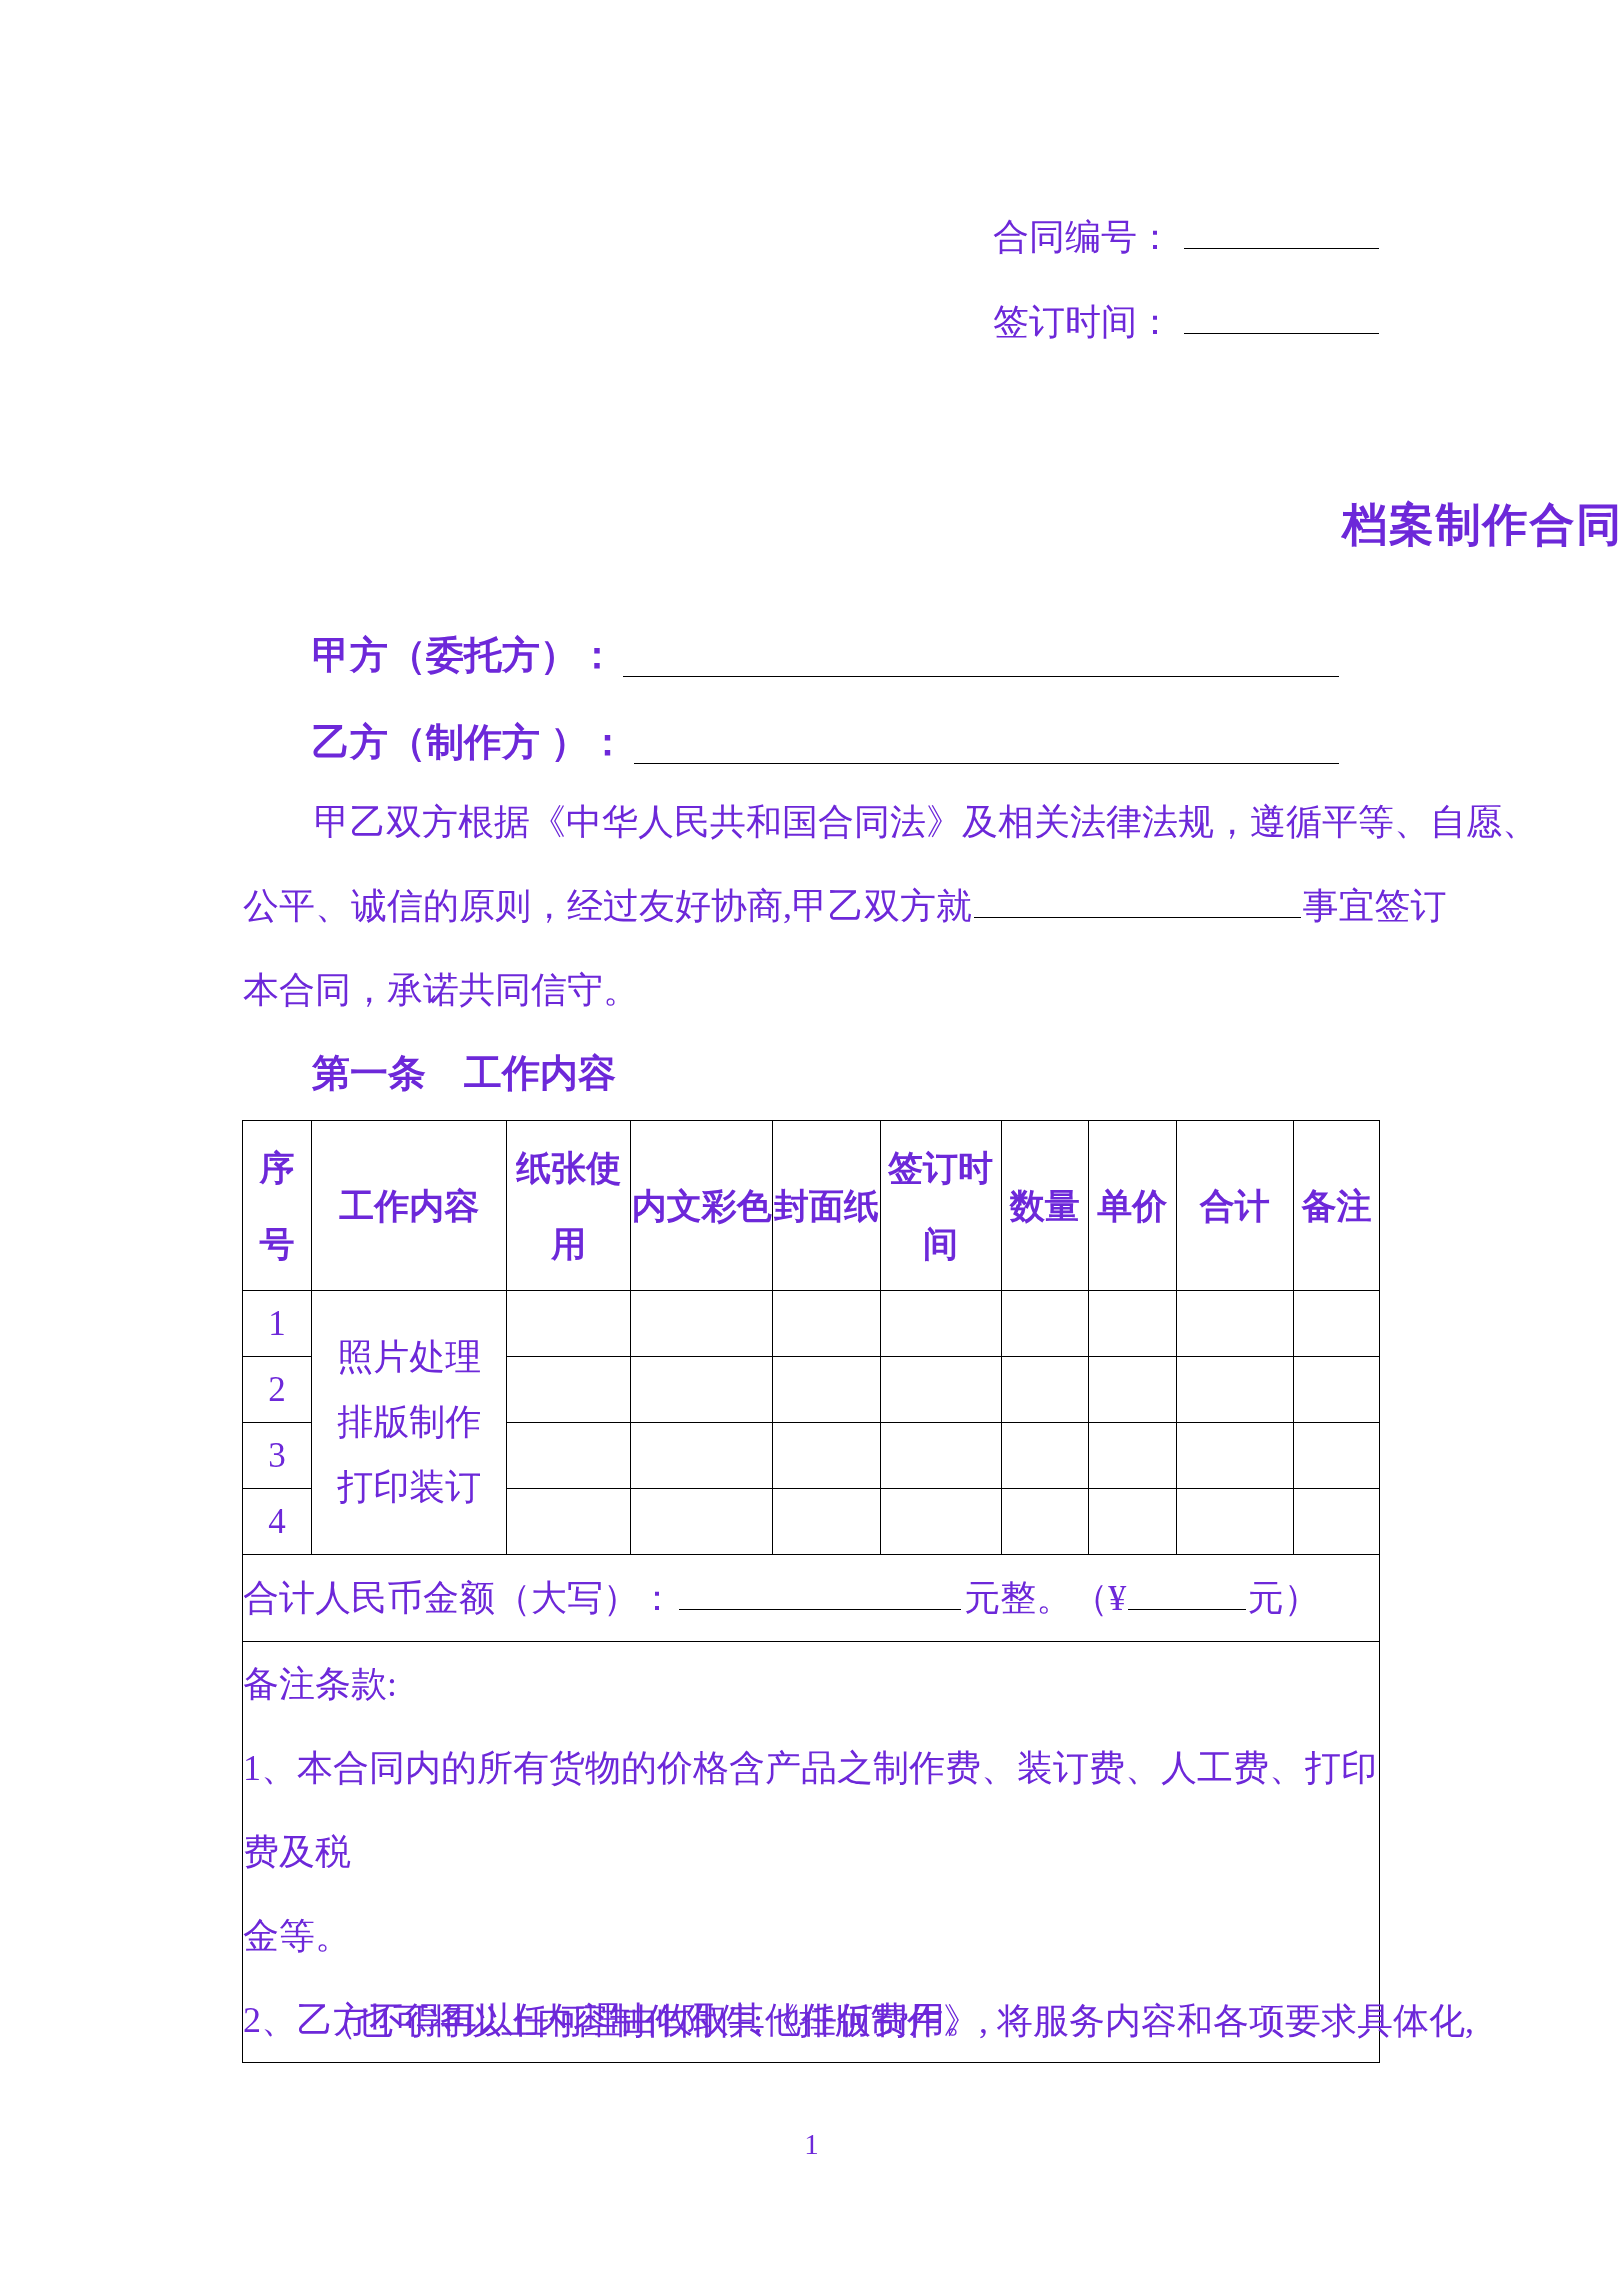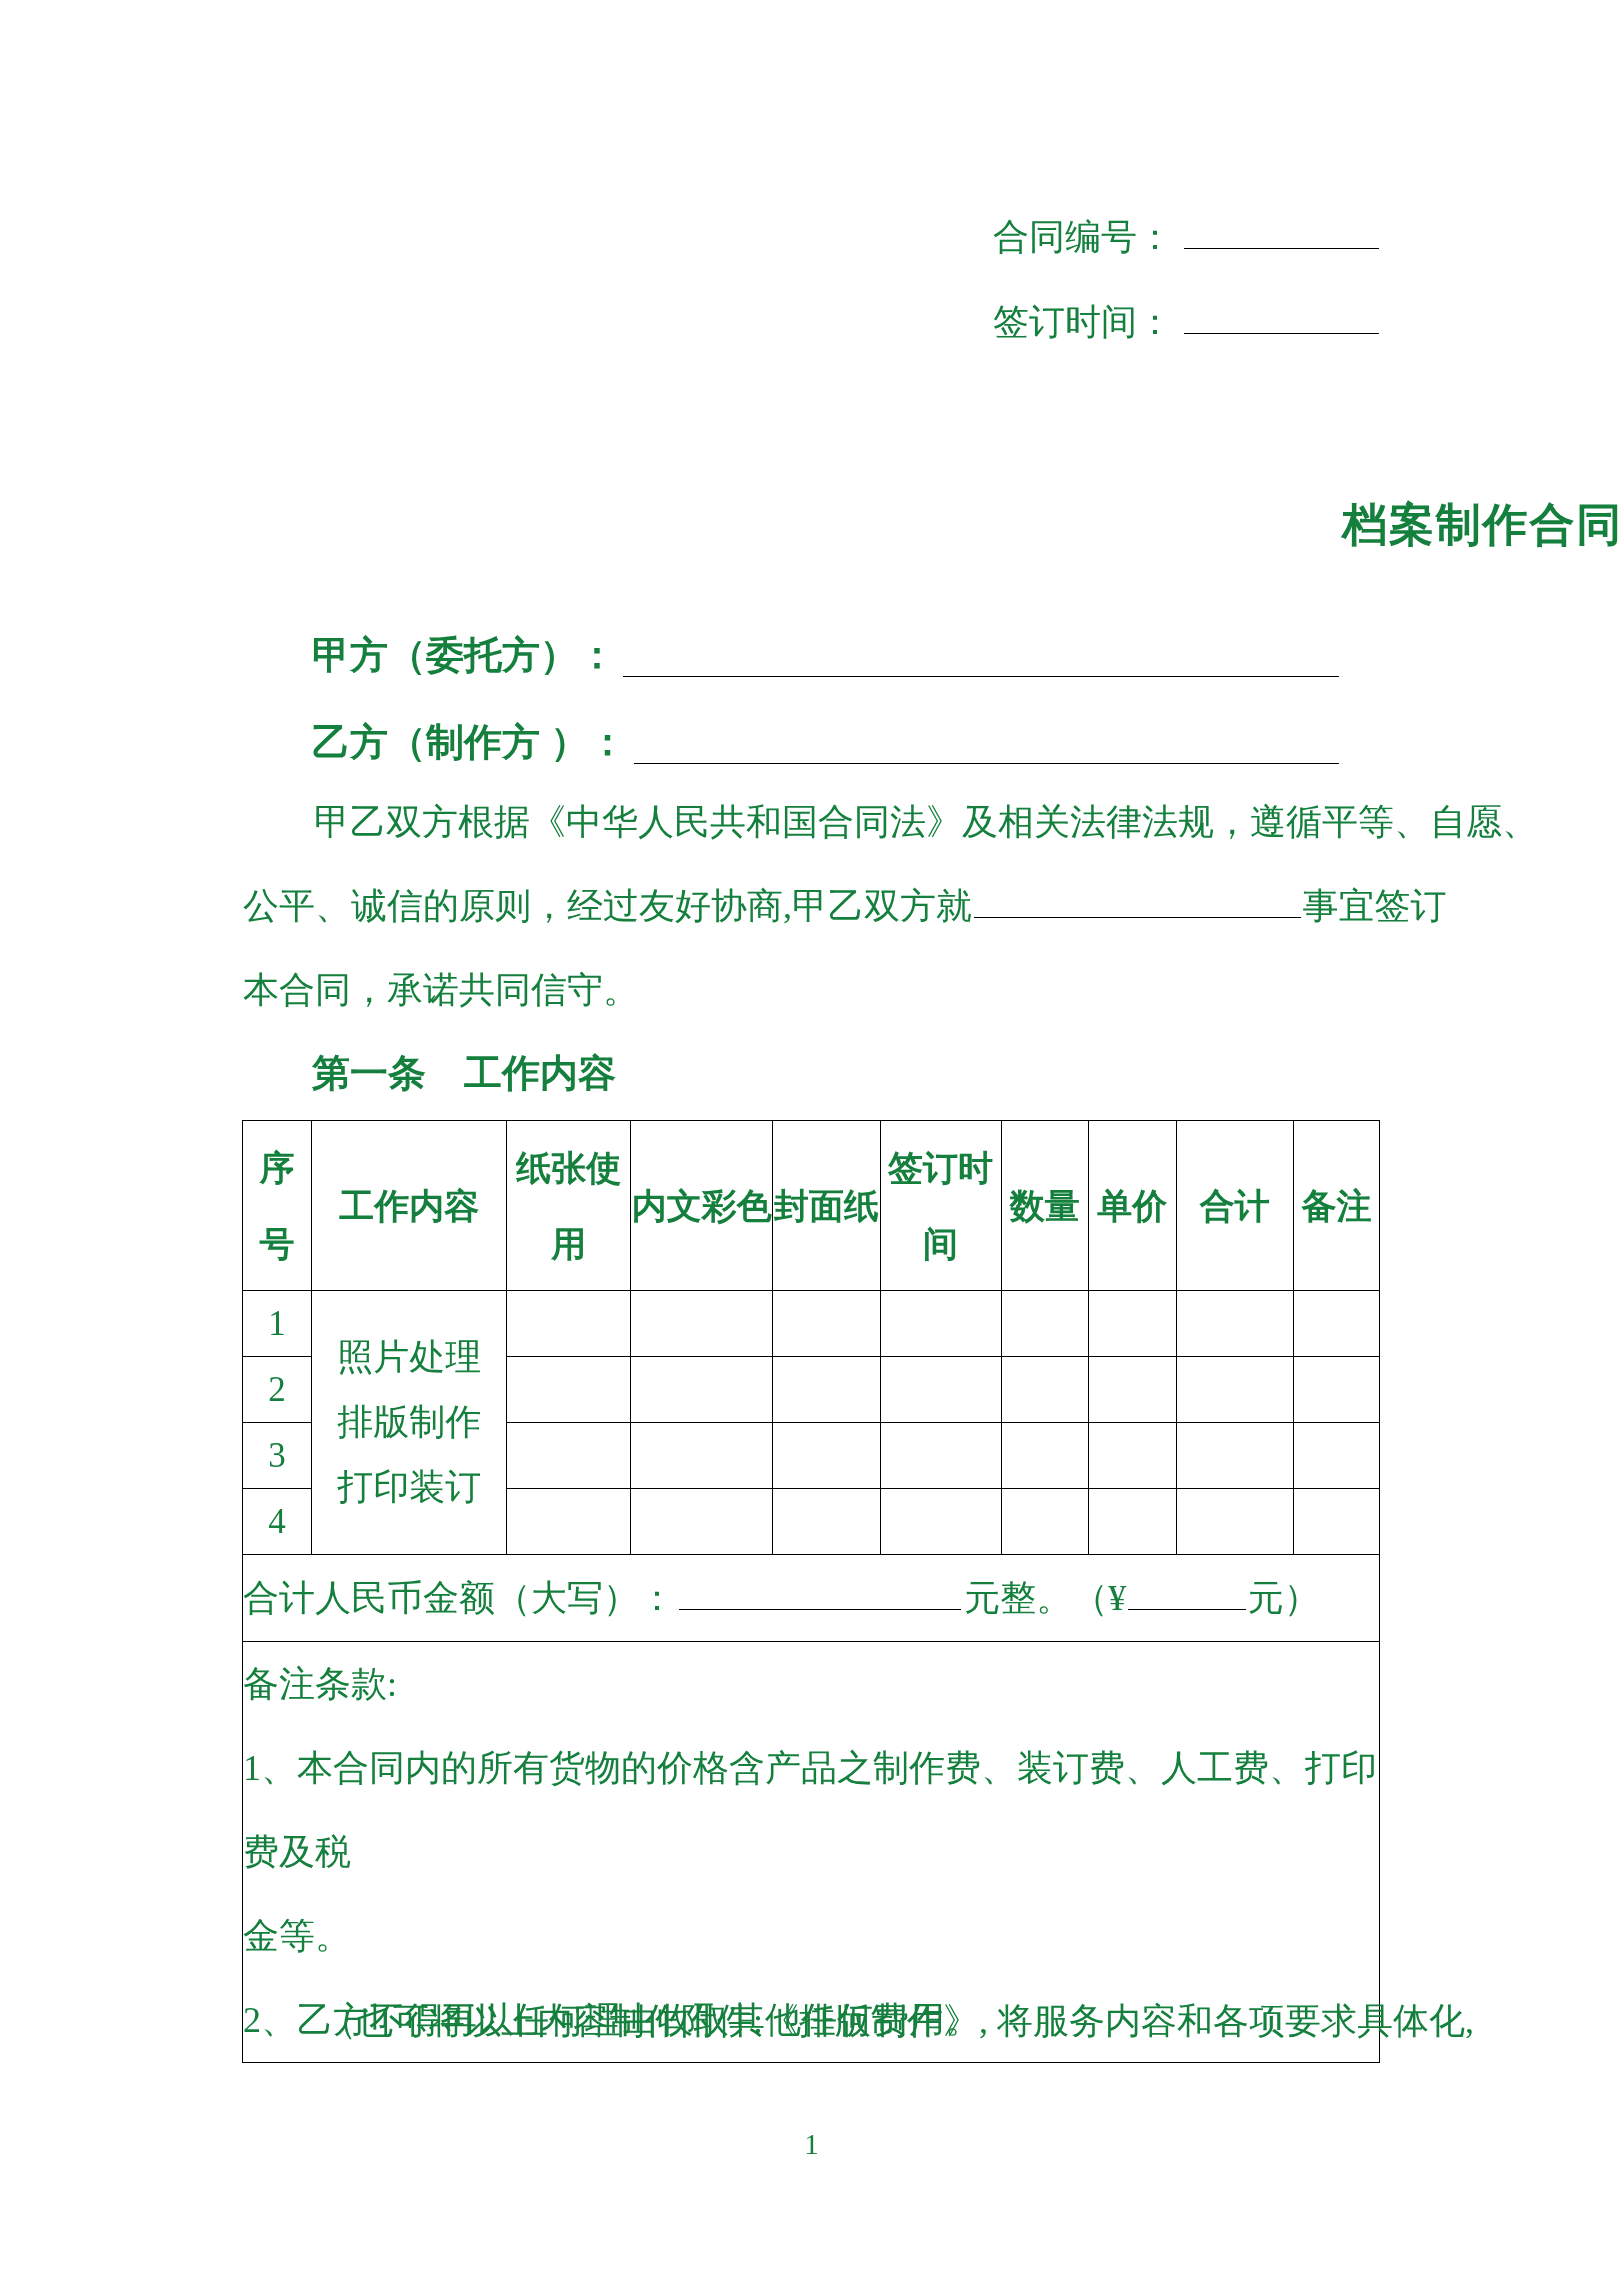--- a/index.html
+++ b/index.html
@@ -2,21 +2,21 @@
 <html style="font-size:14.5px"><head>
 <meta charset="utf-8">
 <style>
   html,body{margin:0;padding:0;background:#888;}
   .page{
     position:relative;
     width:1623px;height:2294px;
     background:#ffffff;
     margin:0 auto;
     overflow:hidden;
-    color:#15803d;
+    color:#6d28d9;
     font-family:"Liberation Serif", serif;
   }
   
   .meta{position:absolute;top:195px;right:244px;text-align:right;}
   .meta-row{height:85px;line-height:85px;font-size:36px;white-space:nowrap;}
   .blank{display:inline-block;border-bottom:1.8px solid #000;}
   .blank-meta{width:195px;margin-left:11px;}
   
   .title{
     position:absolute;top:498px;left:0;width:100%;

